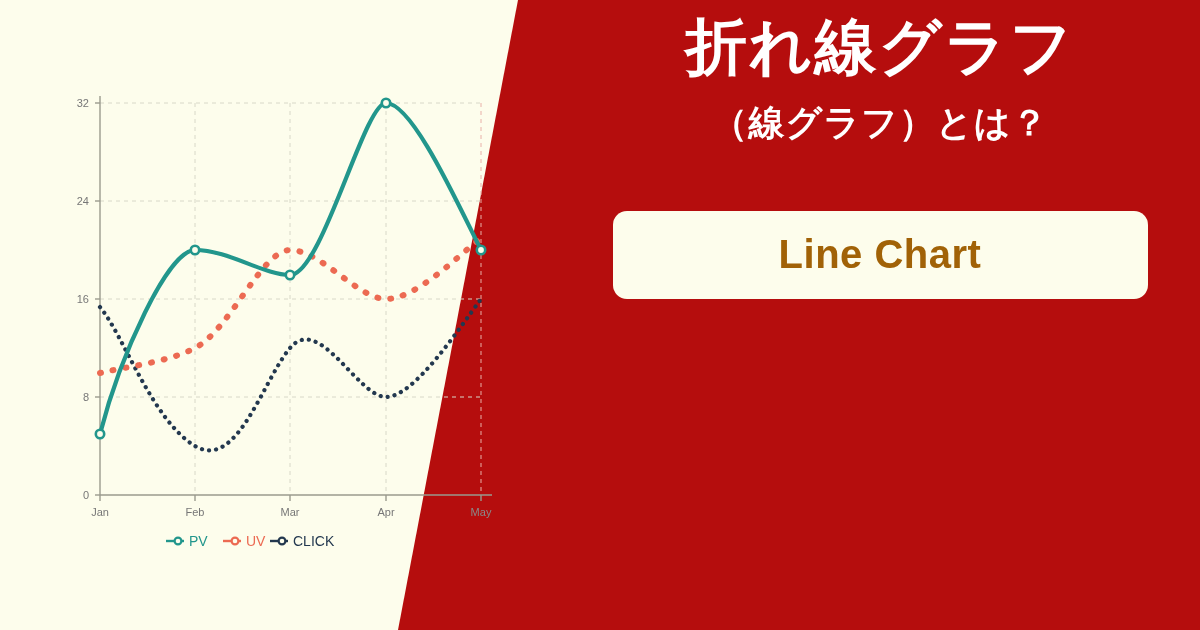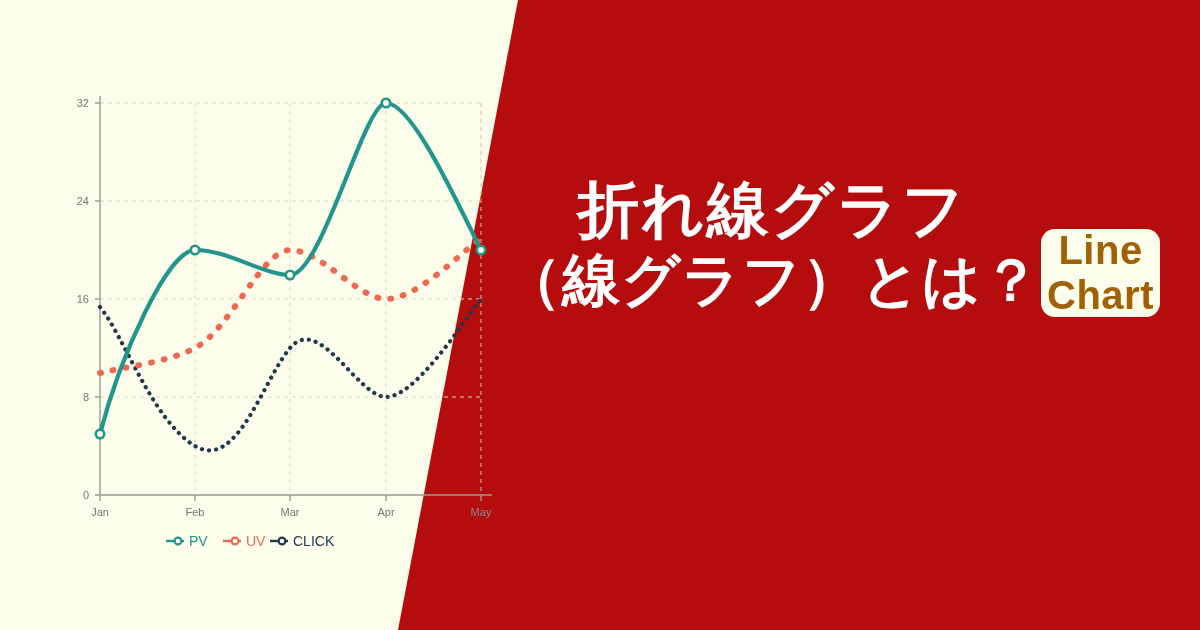--- a/index.html
+++ b/index.html
@@ -33,46 +33,46 @@
     padding-left: 32px;
   }
   .chart-svg { display: block; }
 
   
   .right-content {
     position: absolute;
     left: 600px;
     top: 0;
     width: 560px;
-    height: 480px;
+    height: 544px;
     display: flex;
-    flex-direction: row;
-    justify-content: flex-end;
+    flex-direction: column;
+    justify-content: flex-start;
     align-items: center;
   }
   .title-block {
     width: 100%;
     text-align: center;
     color: #ffffff;
     margin-top: 14px;
   }
   .title-line1 {
     font-size: 62px;
     font-weight: bold;
     letter-spacing: 2px;
     line-height: 1.08;
     white-space: nowrap;
   }
   .title-line2 {
-    font-size: 58px;
+    font-size: 36px;
     font-weight: bold;
     letter-spacing: 1px;
     line-height: 1.25;
     white-space: nowrap;
-    margin-top: 0;
+    margin-top: 19px;
   }
   .cta-button {
     margin-top: 66px;
     width: 535px;
     height: 88px;
     background: #fdfdec;
     border-radius: 14px;
     display: flex;
     align-items: center;
     justify-content: center;

